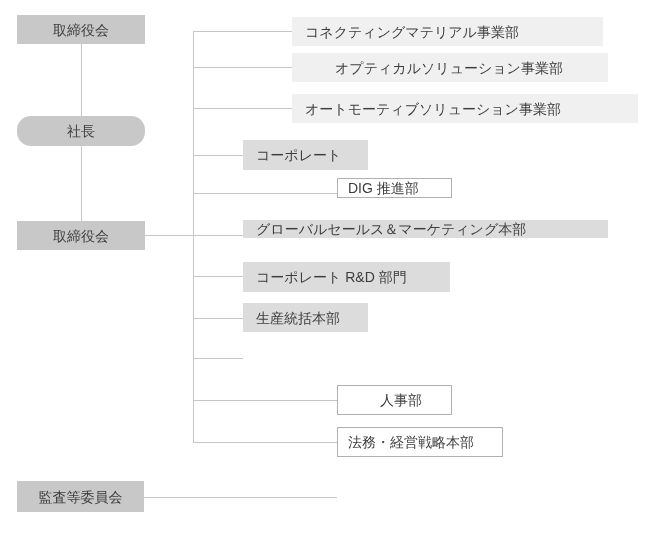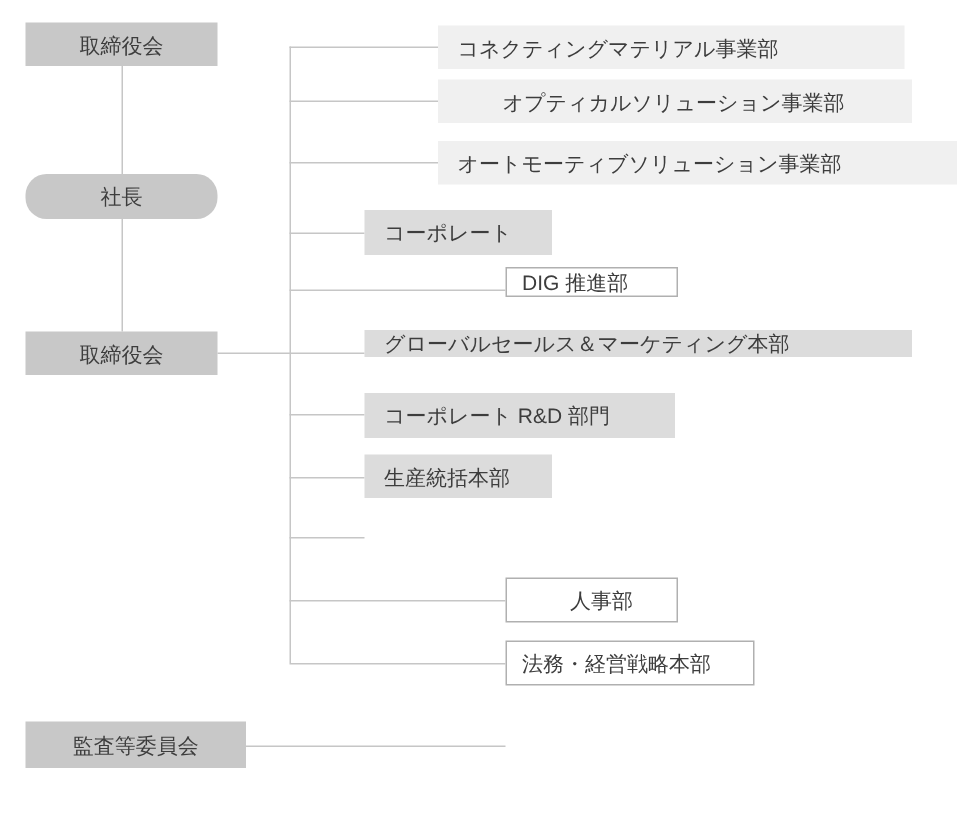--- a/index.html
+++ b/index.html
@@ -71,21 +71,21 @@
   <div class="hline" style="left:193px; top:276px; width:50px;"></div>
   <div class="hline" style="left:193px; top:318px; width:50px;"></div>
   <div class="hline" style="left:193px; top:358px; width:50px;"></div>
   <div class="hline" style="left:193px; top:400px; width:144px;"></div>
   <div class="hline" style="left:193px; top:442px; width:144px;"></div>
   <div class="hline" style="left:144px; top:497px; width:193px;"></div>
 
   <div class="node gov" style="left:17px; top:15px; width:128px; height:29px;">取締役会</div>
   <div class="node gov" style="left:17px; top:116px; width:128px; height:30px;border-radius:14px;">社長</div>
   <div class="node gov" style="left:17px; top:221px; width:128px; height:29px;">取締役会</div>
-  <div class="node gov" style="left:17px; top:481px; width:147px; height:31px;">監査等委員会</div>
+  <div class="node gov" style="left:17px; top:481px; width:127px; height:31px;">監査等委員会</div>
 
   <div class="node division" style="left:292px; top:17px; width:311px; height:29px;">コネクティングマテリアル事業部</div>
   <div class="node division" style="left:292px; top:53px; width:316px; height:29px;padding-left:43px;">オプティカルソリューション事業部</div>
   <div class="node division" style="left:292px; top:94px; width:346px; height:29px;">オートモーティブソリューション事業部</div>
 
   <div class="node unit" style="left:243px; top:140px; width:125px; height:30px;">コーポレート</div>
   <div class="node unit" style="left:243px; top:220px; width:365px; height:18px;">グローバルセールス＆マーケティング本部</div>
   <div class="node unit" style="left:243px; top:262px; width:207px; height:30px;">コーポレート R&amp;D 部門</div>
   <div class="node unit" style="left:243px; top:303px; width:125px; height:29px;">生産統括本部</div>
 

